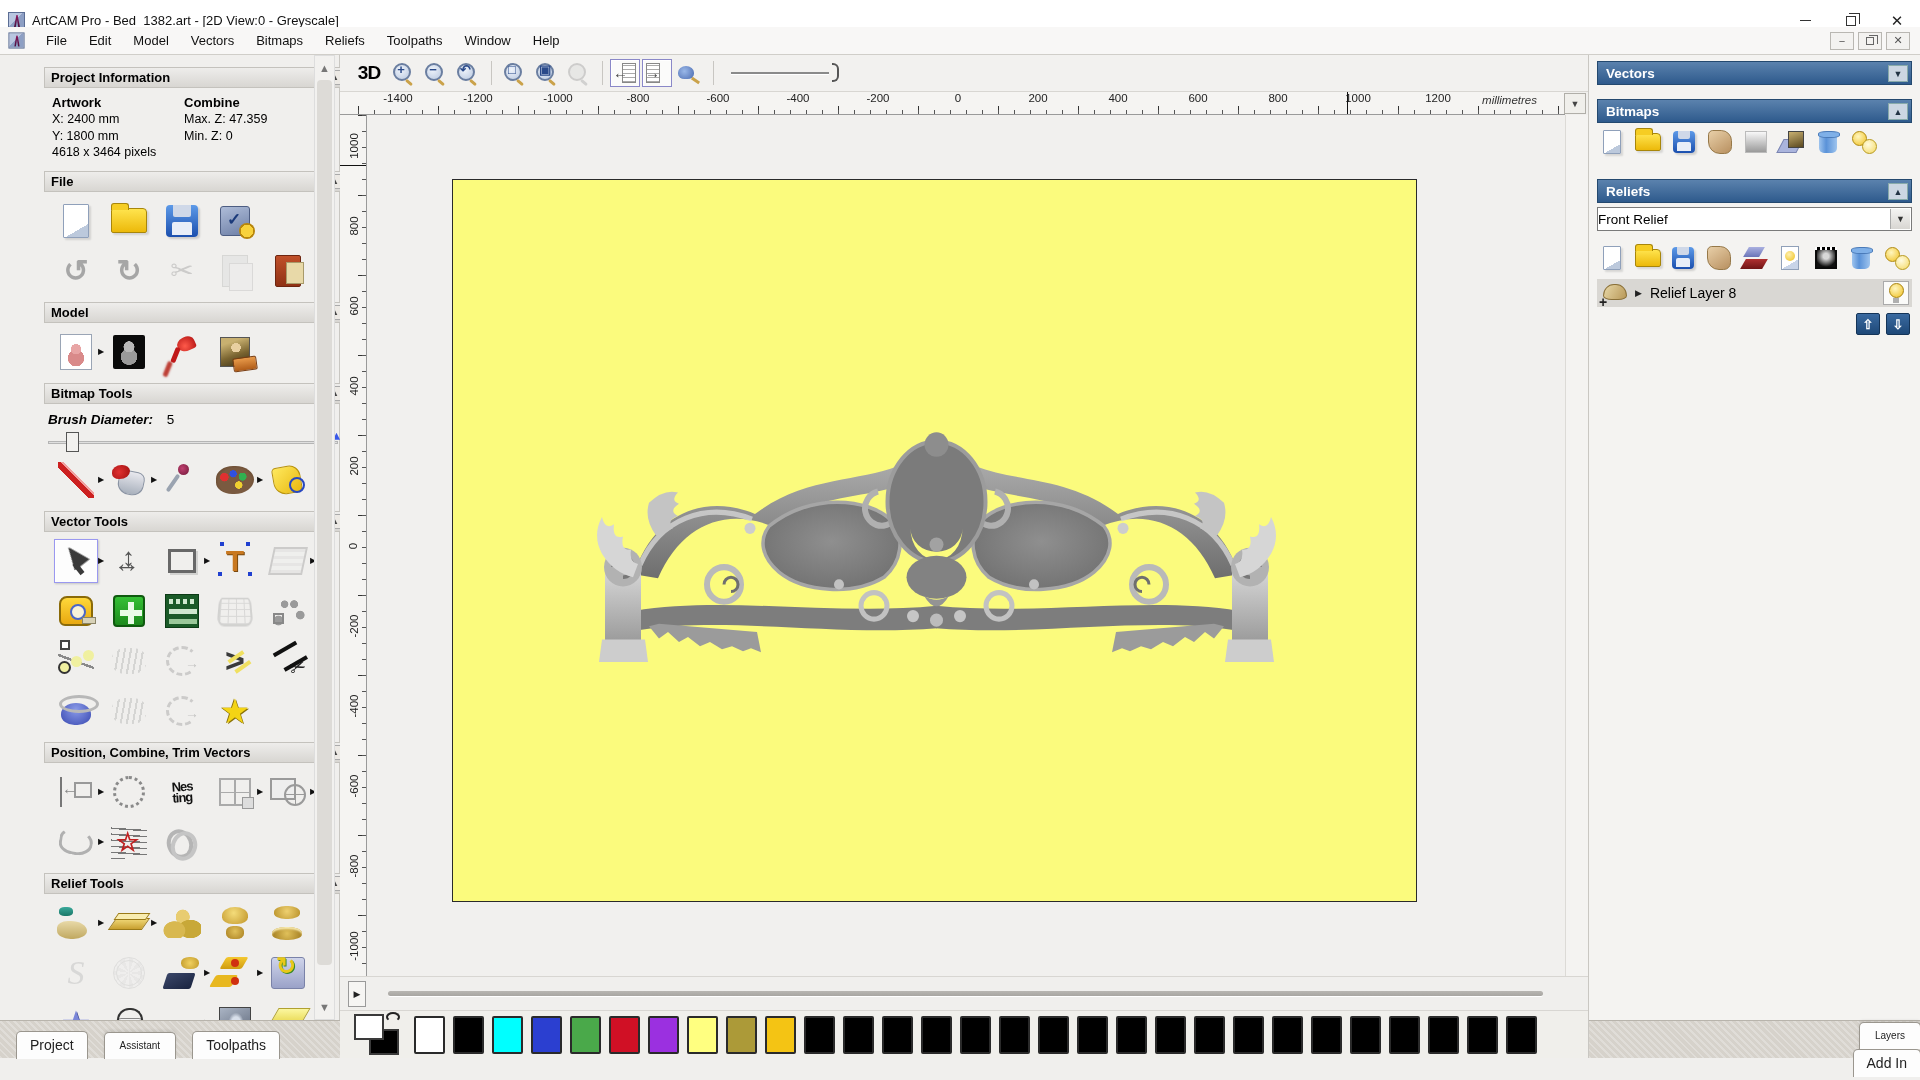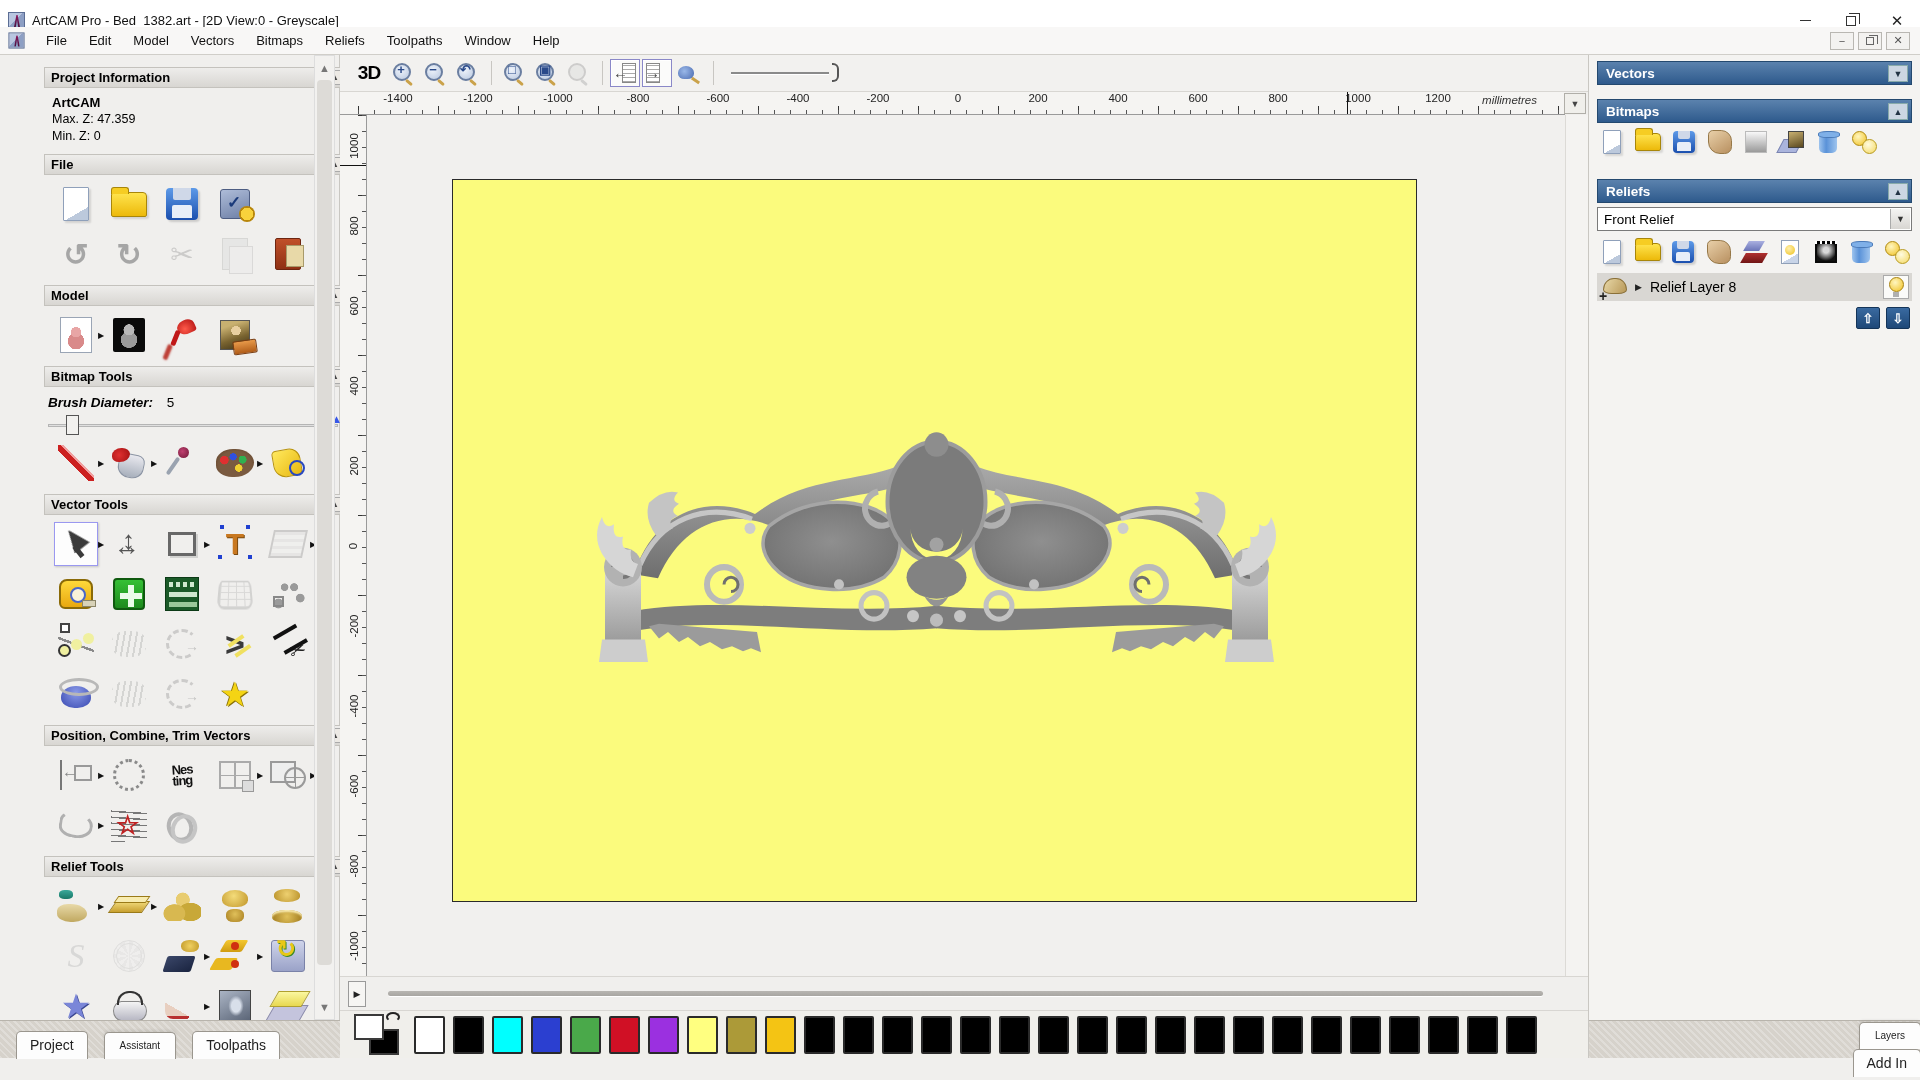--- a/index.html
+++ b/index.html
@@ -296,21 +296,21 @@
   
   .rightpanel { position:absolute; left:1588px; top:55px; width:332px; height:1003px; background:#f4f3f1; border-left:1px solid #c9c7c2; }
   .rp-inner { padding:6px 8px 0 8px; }
   .rp-header { height:24px; background:linear-gradient(#5b82ad,#2e5a8c); color:#fff; font-weight:bold; font-size:13.5px; display:flex; align-items:center; padding:0 8px; position:relative; border:1px solid #24496f; }
   .rp-collapse { position:absolute; right:3px; top:3px; width:20px; height:17px; background:#ccd6e2; border:1px solid #8aa; color:#234; font-size:9px; display:flex; align-items:center; justify-content:center; }
   .rp-toolbar { display:flex; align-items:center; gap:10px; padding:6px 2px; }
   .rp-tool { width:26px; height:26px; display:flex; align-items:center; justify-content:center; }
   .rp-row { height:28px; background:#d9d7d3; display:flex; align-items:center; gap:8px; padding:0 4px; margin-top:2px; font-size:14px; position:relative; }
   .rp-row .expander { font-size:9px; color:#222; }
   .rp-bulb-btn { position:absolute; right:3px; top:2px; width:26px; height:24px; background:#fbfbf9; border:1px solid #aaa; display:flex; align-items:center; justify-content:center; }
-  .rp-dd { height:24px; background:#fff; border:1px solid #7a7a7a; display:flex; align-items:center; margin:4px 0 2px; font-size:13.5px; padding-left:6px; position:relative; }
+  .rp-dd { height:24px; background:#fff; border:1px solid #7a7a7a; display:flex; align-items:center; margin:4px 0 8px; font-size:13.5px; position:relative; }
   .rp-dd .ddbtn { position:absolute; right:1px; top:1px; bottom:1px; width:20px; background:linear-gradient(#f4f4f2,#d8d6d2); border-left:1px solid #aaa; display:flex; align-items:center; justify-content:center; font-size:9px; color:#333; }
   .rp-arrows { display:flex; justify-content:flex-end; gap:6px; padding:6px 2px; }
   .rp-arrow-btn { width:24px; height:22px; background:linear-gradient(#3a6aa0,#1e4878); border:1px solid #143458; color:#fff; display:flex; align-items:center; justify-content:center; font-size:13px; font-weight:bold; border-radius:2px; }
   .rp-tabs { position:absolute; left:0; bottom:0; width:332px; height:38px; background:#d6d2cb; background-image:repeating-linear-gradient(45deg, rgba(255,255,255,.25) 0 2px, transparent 2px 5px); border-top:1px solid #b8b4ac; display:flex; align-items:flex-end;flex-direction:column; }
 
   
   .statusbar { position:absolute; left:0; top:1058px; width:1920px; height:22px; background:#f0efeb; border-top:1px solid #c9c7c2; display:flex; font-size:13px; }
   .sb-cell { border:1px solid; border-color:#b5b3ae #fff #fff #b5b3ae; margin:1px 2px; padding:0 8px; display:flex; align-items:center; }
   .sb-main { flex:0 0 1468px; border:none; }
   .sb-x { width:92px; } .sb-y { width:92px; }
@@ -358,22 +358,28 @@
   </div>
 
   <div class="leftpanel">
     <div class="lp-content">
 
       <div class="sec-header">
         <span>Project Information</span>
         <span class="sec-collapse">▲</span>
       </div>
       <div class="info-grid">
+        <div class="info-col info-col1">
+          <div class="b">Artwork</div>
+          <div>X: 2400 mm</div>
+          <div>Y: 1800 mm</div>
+          <div>4618 x 3464 pixels</div>
+        </div>
         <div class="info-col">
-          <div class="b">ArtCAM</div>
+          <div class="b">Combine</div>
           <div>Max. Z: 47.359</div>
           <div>Min. Z: 0</div>
         </div>
       </div>
 
       <div class="sec-header">
         <span>File</span>
         <span class="sec-collapse">▲</span>
       </div>
       <div class="tool-row">

